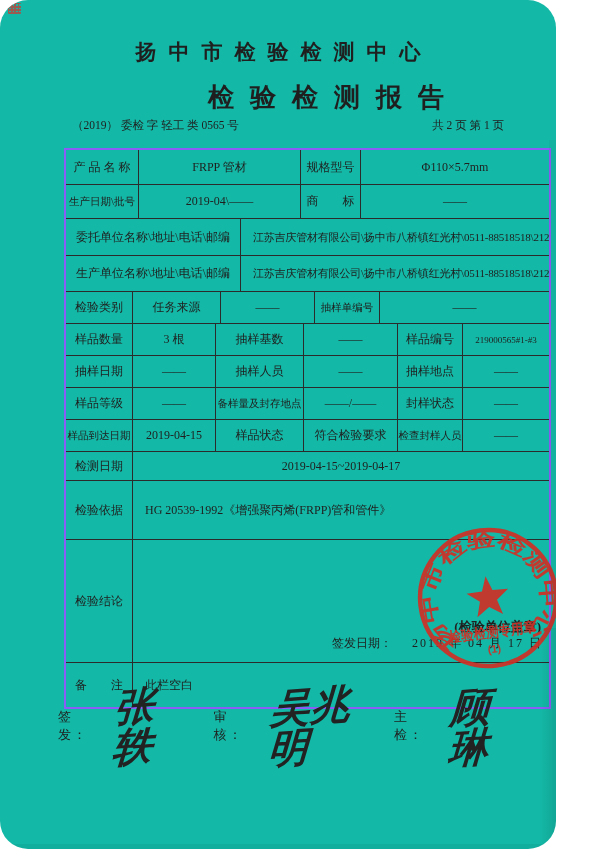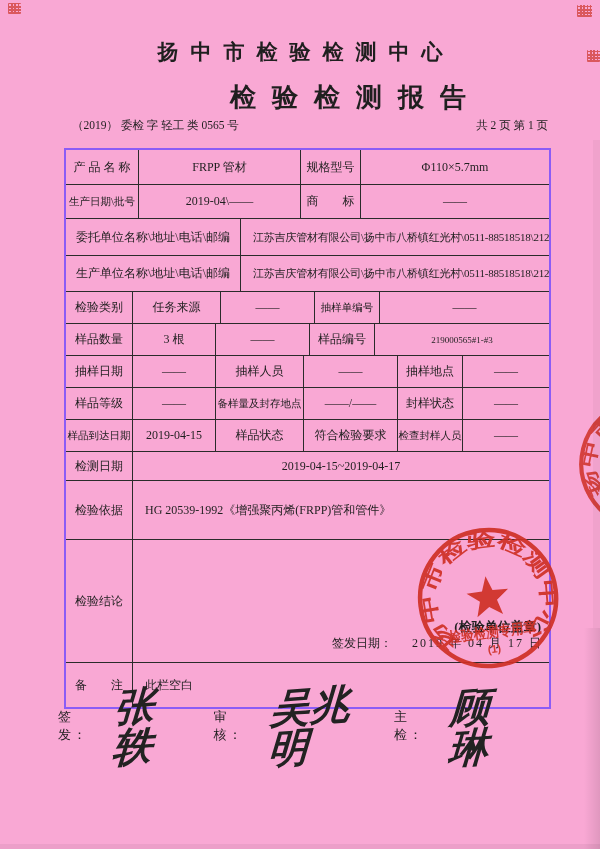--- a/index.html
+++ b/index.html
@@ -1,17 +1,17 @@
 <!DOCTYPE html>
 <html><head>
 <meta charset="utf-8">
 <style>
   html,body{margin:0;padding:0;background:#ffffff;}
   body{font-family:"Liberation Serif","DejaVu Serif",serif;color:#1f1f1f;}
-  .page{position:relative;width:600px;height:849px;background:#f9a8d4;overflow:hidden;}
+  .page{position:relative;width:556px;height:849px;background:#14b8a6;overflow:hidden;border-radius:28px;}
 
   
   .org-title{position:absolute;top:38px;left:0;width:100%;text-align:center;
     font-size:21px;font-weight:bold;letter-spacing:12px;text-indent:12px;}
   .doc-title{position:absolute;top:80px;left:0;width:100%;text-align:center;
     font-size:26px;font-weight:bold;letter-spacing:16px;text-indent:16px;padding-left:48px;}
   .ref-row{position:absolute;top:118px;left:72px;right:52px;display:flex;
     justify-content:space-between;font-size:11.5px;gap:39px;}
 
   
@@ -106,20 +106,21 @@
       <div class="cell c1">检验类别</div>
       <div class="cell c3">任务来源</div>
       <div class="cell c4">——</div>
       <div class="cell c5 sm">抽样单编号</div>
       <div class="cell c6 last">——</div>
     </div>
 
     <div class="row" style="height:31px">
       <div class="cell c1">样品数量</div>
       <div class="cell c2">3 根</div>
+      <div class="cell c3">抽样基数</div>
       <div class="cell c4">——</div>
       <div class="cell c5">样品编号</div>
       <div class="cell c6 last xs">219000565#1-#3</div>
     </div>
 
     <div class="row" style="height:31px">
       <div class="cell c1">抽样日期</div>
       <div class="cell c2">——</div>
       <div class="cell c3">抽样人员</div>
       <div class="cell c4">——</div>

